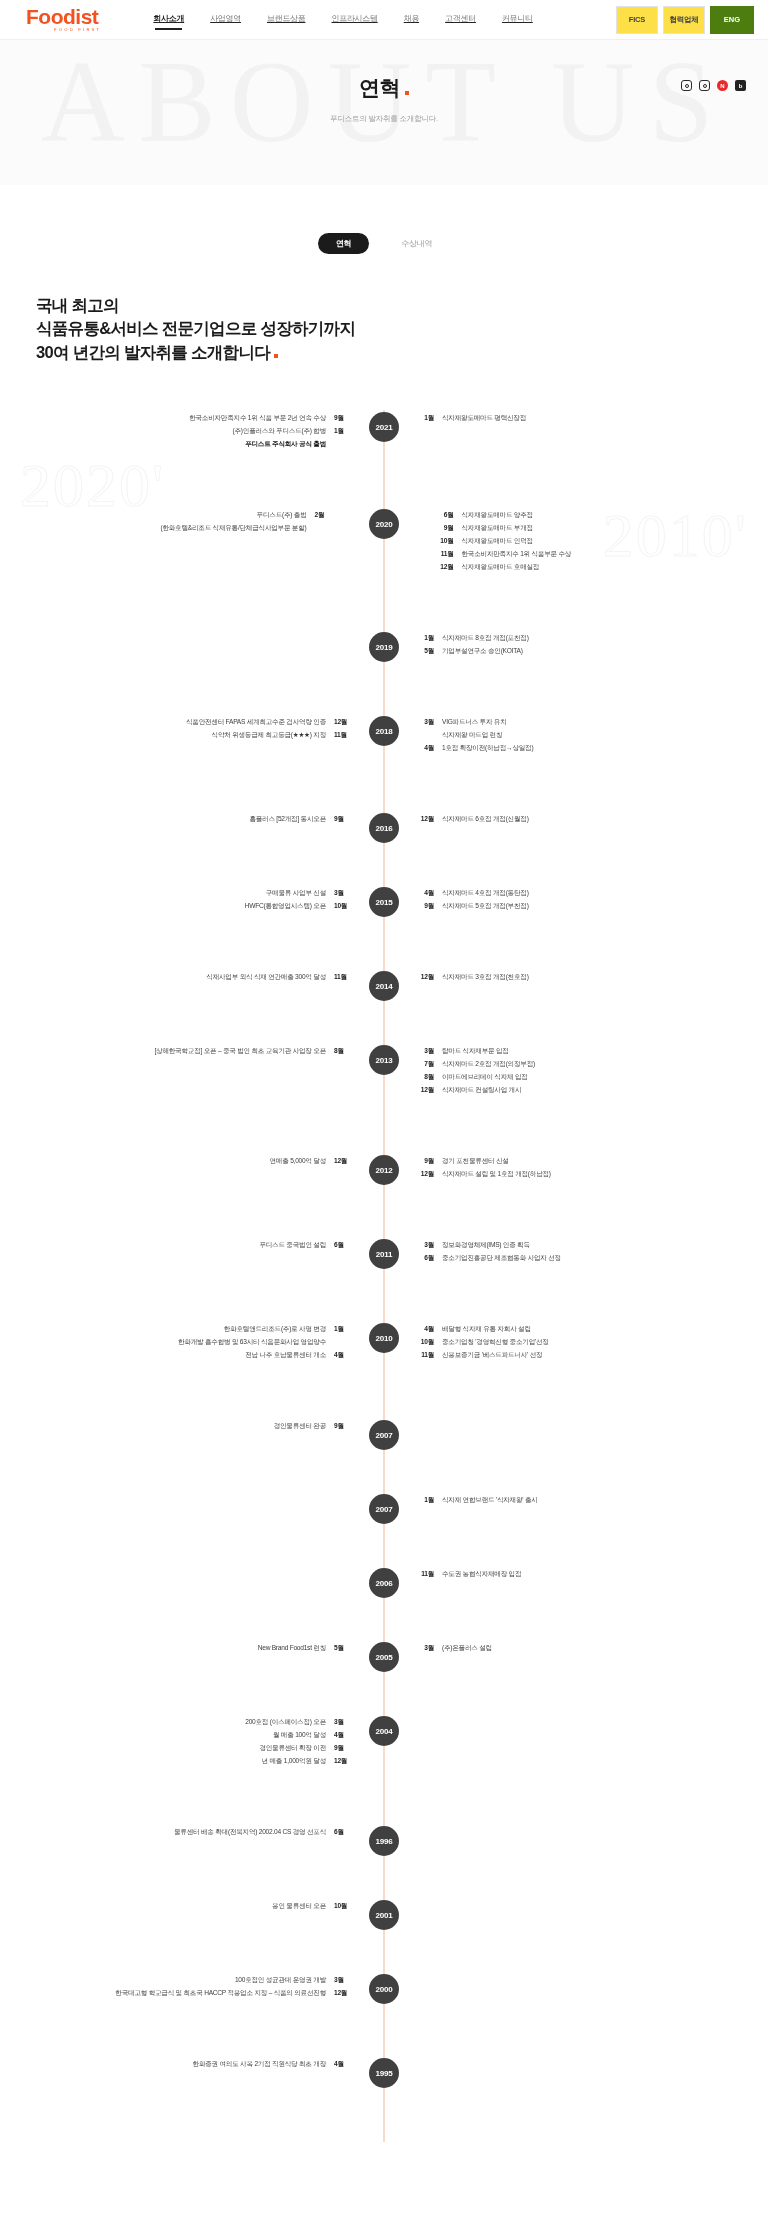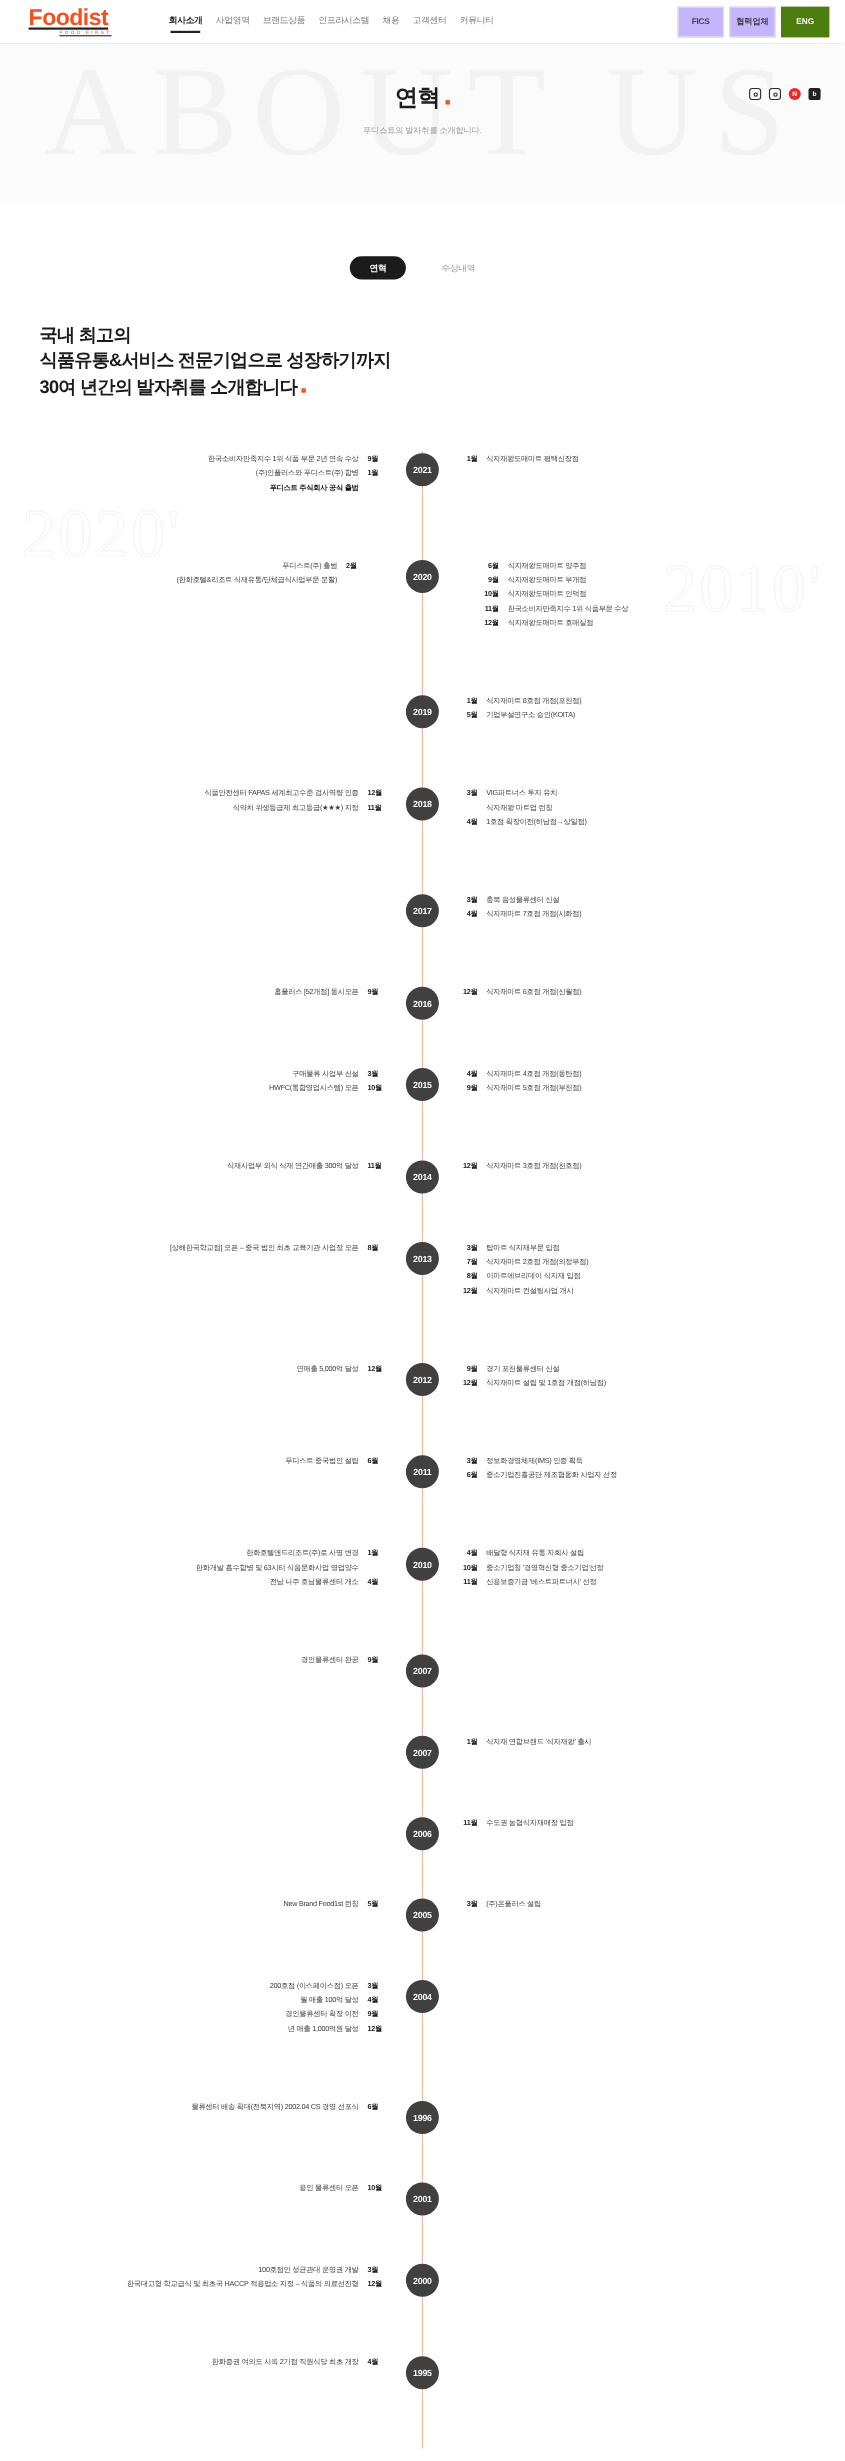--- a/index.html
+++ b/index.html
@@ -16,42 +16,43 @@
   .header {
     height: 40px;
     display: flex;
     align-items: center;
     padding: 0 14px 0 26px;
     border-bottom: 1px solid #efefef;
     background: #fff;
     position: relative;
     z-index: 50;
   }
-  .logo { display: flex; flex-direction: column; justify-content: space-between; line-height: 1; text-decoration: underline; }
+  .logo { display: flex; flex-direction: column; justify-content: space-between; line-height: 1; }
   .logo-word {
     font-size: 21px;
     font-weight: 700;
     letter-spacing: -0.5px;
     color: #f4511e;
     position: relative;
     display: inline-block;
   }
   .logo-sub {
     font-size: 4.2px;
     letter-spacing: 2.2px;
     color: #f4511e;
     margin-top: 1px;
     padding-left: 28px;
   }
   .nav {
     display: flex;
     align-items: center;
-    gap: 12px;
+    gap: 26px;
     margin-left: 52px;
     flex: 1;
+    text-decoration: underline;
   }
   .nav-item {
     font-size: 8px;
     color: #777;
     letter-spacing: -0.3px;
     padding-bottom: 3px;
     position: relative;
     cursor: pointer;
     white-space: nowrap;
   }
@@ -63,21 +64,21 @@
     height: 1.6px;
     background: #222;
   }
   .head-actions { display: flex; align-items: center; gap: 5px; }
   .btn-outline {
     width: 42px; height: 28px;
     border: 1px solid #e2e2e2;
     display: flex; align-items: center; justify-content: center;
     font-size: 7.5px; color: #444; font-weight: 600;
     letter-spacing: -0.2px;
-    cursor: pointer; background: #c4b5fd;
+    cursor: pointer; background: #fde047;
   }
   .btn-solid {
     width: 44px; height: 28px;
     background: #4d7c0f;
     display: flex; align-items: center; justify-content: center;
     font-size: 7.5px; color: #fff; font-weight: 700;
     cursor: pointer;
   }
 
   
@@ -404,34 +405,20 @@
         <div class="ev nomonth">
           <span class="m">&nbsp;</span>
           <span class="t">식자재왕 마트업 런칭</span>
         </div>
         <div class="ev">
           <span class="m">4월</span>
           <span class="t">1호점 확장이전(하남점→상일점)</span>
         </div>
       </div>
     </div>
-    <div class="row" style="min-height: 56px; padding-top: 2px; margin-bottom: 28px;">
-      <div class="col-left"></div>
-      <div class="year-dot">2017</div>
-      <div class="col-right">
-        <div class="ev">
-          <span class="m">3월</span>
-          <span class="t">충북 음성물류센터 신설</span>
-        </div>
-        <div class="ev">
-          <span class="m">4월</span>
-          <span class="t">식자재마트 7호점 개점(시화점)</span>
-        </div>
-      </div>
-    </div>
     <div class="row" style="min-height: 46px; padding-top: 2px; margin-bottom: 28px;">
       <div class="col-left">
         <div class="ev">
           <span class="t">홈플러스 [52개점] 동시오픈</span>
           <span class="m">9월</span>
         </div>
       </div>
       <div class="year-dot">2016</div>
       <div class="col-right">
         <div class="ev">

